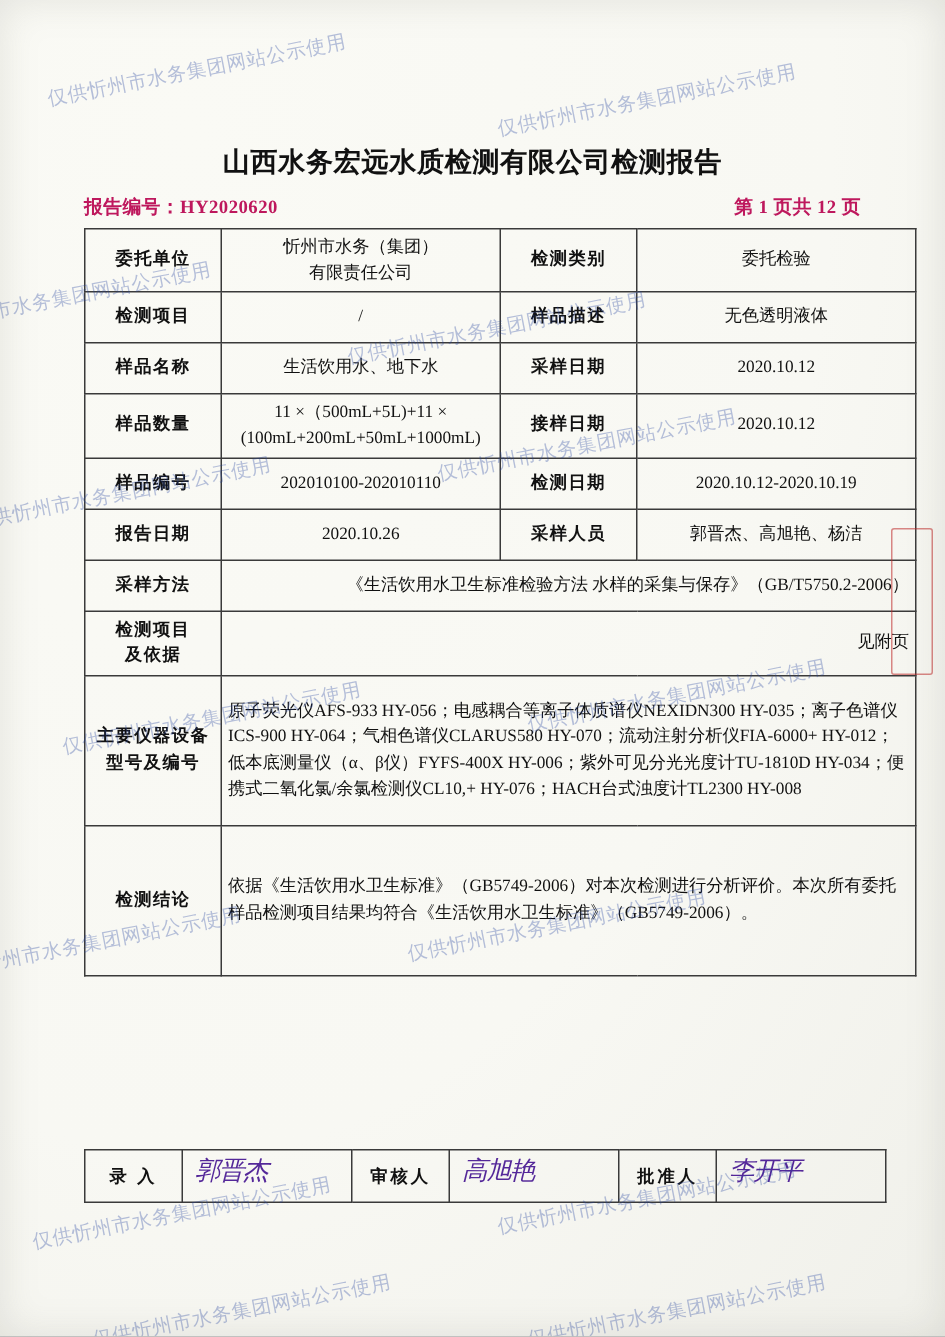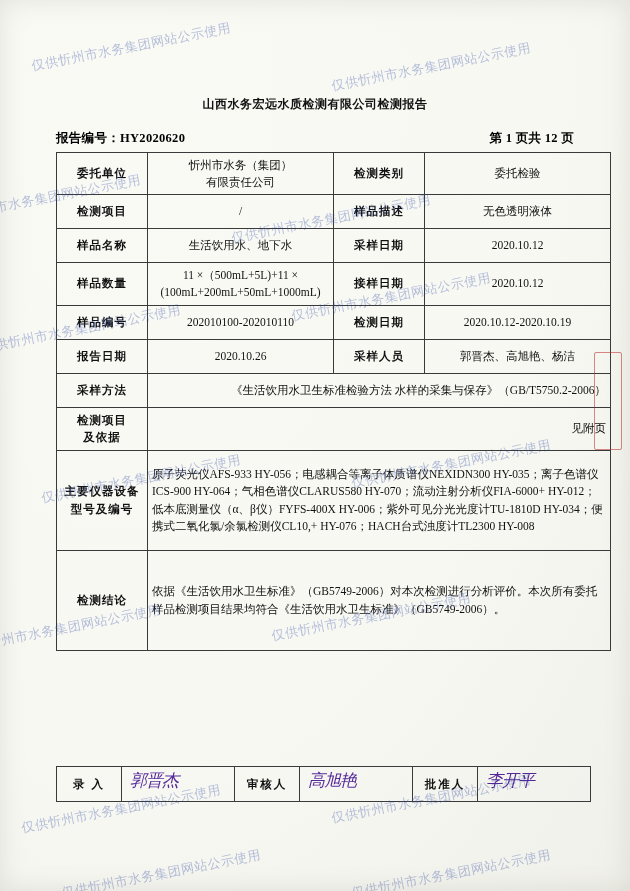--- a/index.html
+++ b/index.html
@@ -36,35 +36,35 @@
     position: absolute;
     left: 0; top: 0; right: 0; bottom: 0;
   }
 
   .doc-title {
     position: absolute;
     top: 96px;
     left: 0;
     width: 630px;
     text-align: center;
-    font-size: 12px;
+    font-size: 18px;
     font-weight: bold;
     letter-spacing: 0.5px;
     color: #111;
   }
 
   .meta-row {
     position: absolute;
     top: 130px;
     left: 56px;
     width: 518px;
     display: flex;
     justify-content: space-between;
     font-size: 12.5px;
-    color: #000000;
+    color: #be185d;
     font-weight: bold;
   }
   .meta-row .left { letter-spacing: 0.3px; }
   .meta-row .right { letter-spacing: 0.3px; }
 
   table.main {
     position: absolute;
     top: 152px;
     left: 56px;
     width: 518px;

